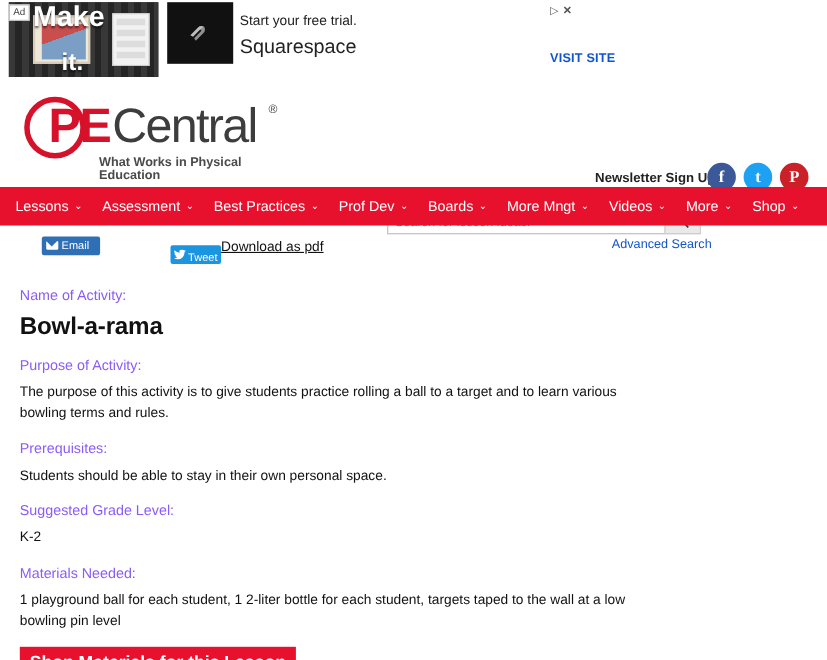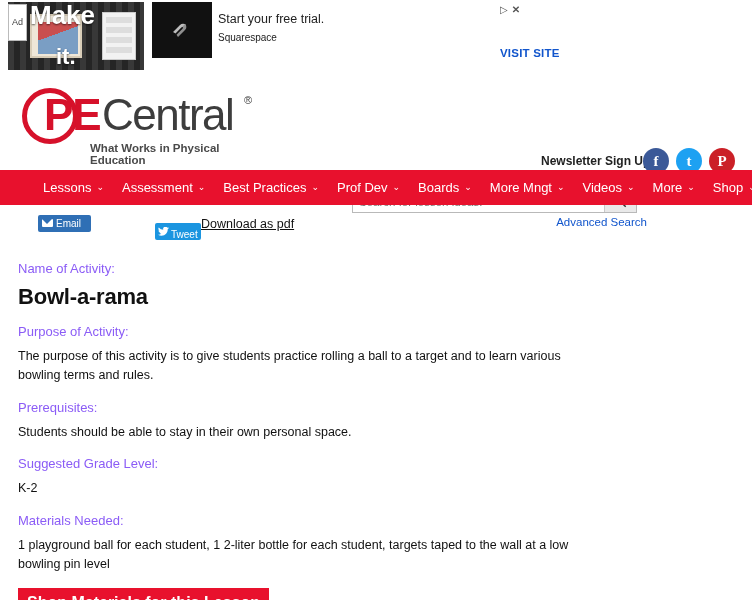--- a/index.html
+++ b/index.html
@@ -10,21 +10,21 @@
     font-family: "Liberation Sans", sans-serif;
     overflow: hidden;
   }
   .page { position: relative; width: 752px; height: 600px; background:#fff; }
 
   
   .ad-bar { position: relative; width: 752px; height: 72px; background: #fff; }
   .ad-label {
     position: absolute; left: 8px; top: 4px;
     font-size: 9px; color: #444; background: #fff;
-    border: 1px solid #bbb; padding: 12px 3px; line-height: 11px;
+    border: 1px solid #bbb; padding: 1px 3px; line-height: 11px;
   }
   .ad-left-img {
     position: absolute; left: 8px; top: 2px; width: 136px; height: 68px;
     background: #2a2a2a;
     overflow: hidden;
   }
   .ad-left-img .speaker-grid {
     position:absolute; inset:0;
     background:
       repeating-linear-gradient(90deg, #3a3a3a 0 6px, #252525 6px 12px),
@@ -63,21 +63,21 @@
   .ad-logo-glyph {
     position: absolute; left: 170px; top: 18px;
     width: 24px; height: 24px;
   }
   .ad-head {
     position: absolute; left: 218px; top: 12px;
     font-size: 12.5px; color: #222;
   }
   .ad-sub {
     position: absolute; left: 218px; top: 32px;
-    font-size: 10px; color: #222;
+    font-size: 18px; color: #222;
   }
   .ad-choices {
     position: absolute; left: 500px; top: 4px;
     font-size: 10px; color: #555;
   }
   .ad-choices .x { margin-left: 4px; font-weight: bold; }
   .ad-visit {
     position: absolute; left: 500px; top: 47px;
     font-size: 11.5px; color: #1155cc; font-weight: bold;
     letter-spacing: .2px;
@@ -136,21 +136,21 @@
     display:flex; align-items:center; justify-content:center; cursor:pointer;
   }
   .adv-search {
     position:absolute; right: 105px; top: 144px;
     font-size: 11.5px; color: #1155cc; text-decoration: none;
   }
 
   
   .nav {
     position: relative; height: 35px; background: #e8112d;
-    display: flex; align-items: center; padding-left: 43px;
+    display: flex; align-items: center; padding-left: 14px;
   }
   .nav-item {
     color: #fff; font-size: 13px; margin-right: 18px;
     display: flex; align-items: center; cursor: pointer; white-space: nowrap;
   }
   .nav-item .caret {
     margin-left: 5px; font-size: 9px; line-height: 1;
   }
 
   

